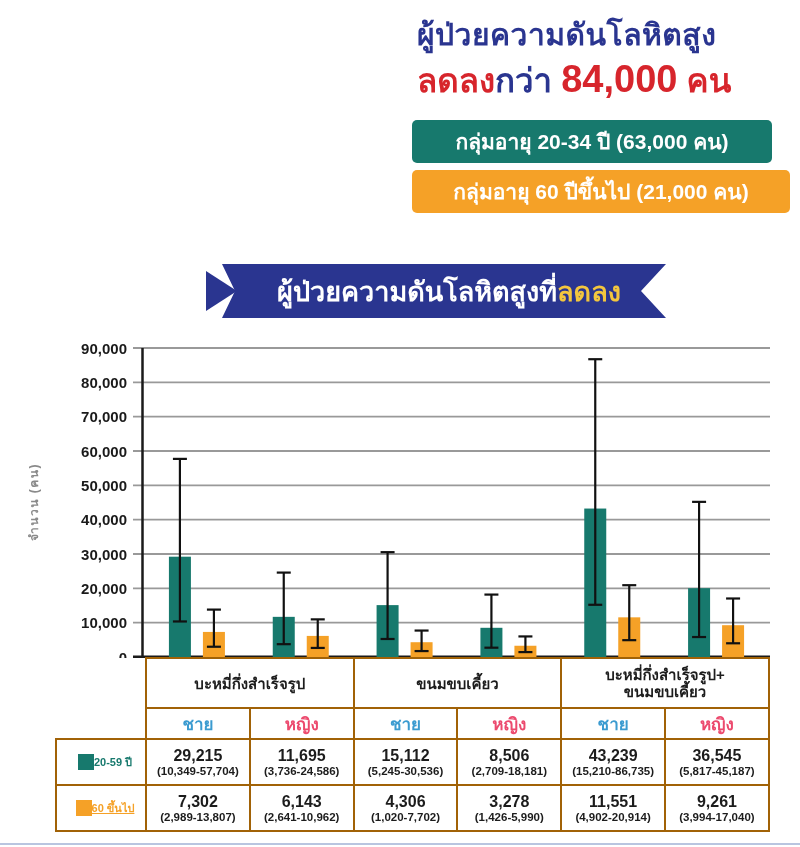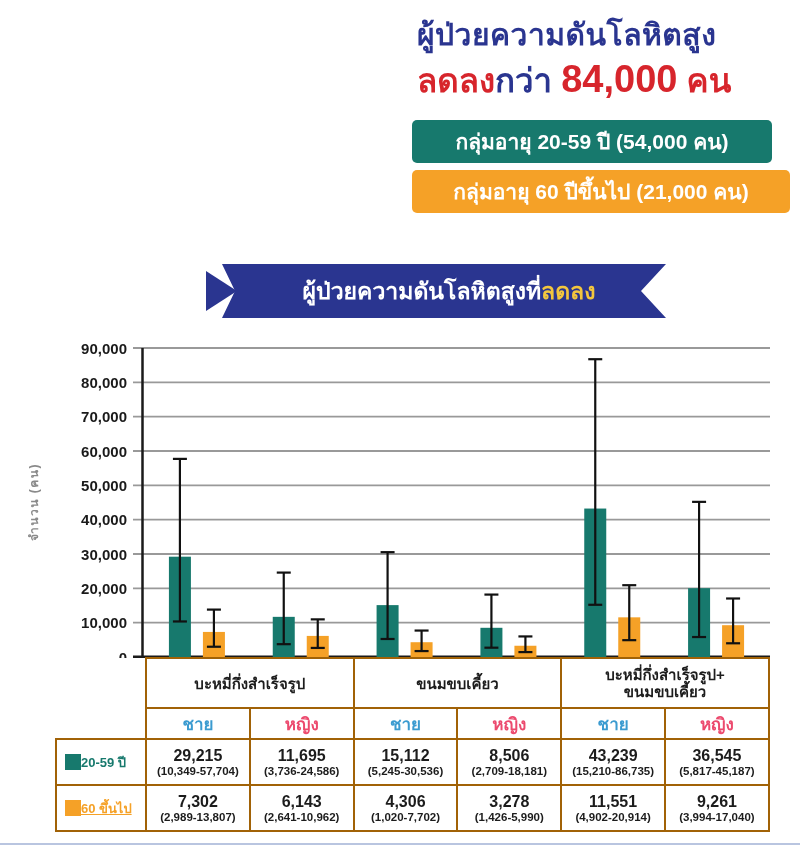--- a/index.html
+++ b/index.html
@@ -21,55 +21,55 @@
     display:flex; align-items:center; justify-content:center;
     color:#ffffff; font-weight:bold; font-size:21px; white-space:nowrap;
   }
   #badge-teal   { top:120px; width:360px; background:var(--teal); }
   #badge-orange { top:170px; width:378px; background:var(--orange); }
   
   .ribbon { position:absolute; left:206px; top:264px; width:460px; height:54px; }
   .ribbon svg { position:absolute; inset:0; }
   .ribbon .txt {
     position:absolute; inset:0; display:flex; align-items:center; justify-content:center;
-    font-size:23px; font-weight:bold; color:#ffffff; padding-left:26px; white-space:nowrap;
+    font-size:27px; font-weight:bold; color:#ffffff; padding-left:26px; white-space:nowrap;
   }
   .ribbon .txt .yel { color:var(--yellow); }
   
   #chart { position:absolute; left:0; top:326px; width:800px; height:334px; }
   
   #tbl-wrap { position:absolute; left:55px; top:657px; }
   table { border-collapse:collapse; table-layout:fixed; width:713px; }
   td { border:2px solid #a16207; text-align:center; vertical-align:middle; color:#1c1c1c; }
   td.spacer { border:none; background:#ffffff; }
   tr.r-cat td { height:50px; font-size:15px; font-weight:bold; line-height:17px; }
   tr.r-sex td { height:31px; font-size:17px; font-weight:bold; }
   tr.r-val td { height:46px; }
   td.sex-m { color:var(--male);border-radius:7px; }
   td.sex-f { color:var(--female); }
   .cell-val { font-size:16px; font-weight:bold; line-height:18px; }
   .cell-ci  { font-size:11.5px; font-weight:bold; line-height:13px; }
-  .leg { display:flex; align-items:center; justify-content:flex-start; padding-left:8px; font-size:13px; font-weight:bold; white-space:nowrap; }
+  .leg { display:flex; align-items:center; justify-content:center; padding-left:8px; font-size:11px; font-weight:bold; white-space:nowrap; }
   .leg .sw { width:16px; height:16px; flex:0 0 auto; }
   .leg-teal   { color:var(--teal); }
   .leg-orange { color:var(--orange);text-decoration:underline; }
   
   #bottom-rule { position:absolute; left:0; top:843px; width:800px; height:2px; background:#b9c5e0; }
 </style>
 </head>
 <body>
 
 <div id="stage">
 
   <div class="hdr">
     <div class="hdr-l1">ผู้ป่วยความดันโลหิตสูง</div>
     <div class="hdr-l2"><span class="red">ลดลง</span><span class="navy">กว่า </span><span class="num">84,000</span><span class="num" style="font-size:33px"> คน</span></div>
   </div>
 
-  <div class="badge" id="badge-teal">กลุ่มอายุ 20-59 ปี (54,000 คน)</div>
+  <div class="badge" id="badge-teal">กลุ่มอายุ 20-34 ปี (63,000 คน)</div>
   <div class="badge" id="badge-orange">กลุ่มอายุ 60 ปีขึ้นไป (21,000 คน)</div>
 
   <div class="ribbon">
     <svg viewBox="0 0 460 54">
       <polygon points="0,7 31,27 0,47" fill="#2a3590"></polygon>
       <polygon points="16,0 460,0 435,27 460,54 16,54 29,27" fill="#2a3590"></polygon>
     </svg>
     <div class="txt">
         <span>ผู้ป่วยความดันโลหิตสูงที่</span>
         <span class="yel">ลดลง</span>

